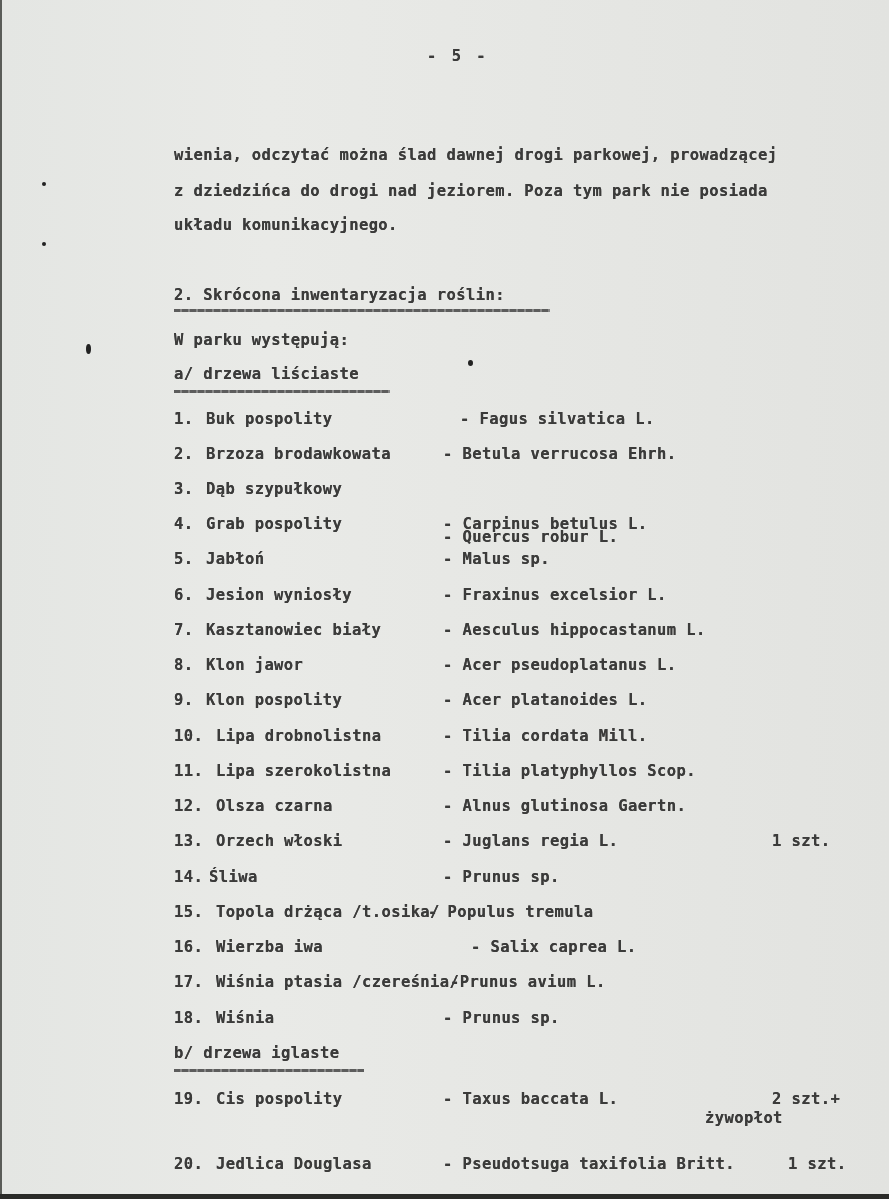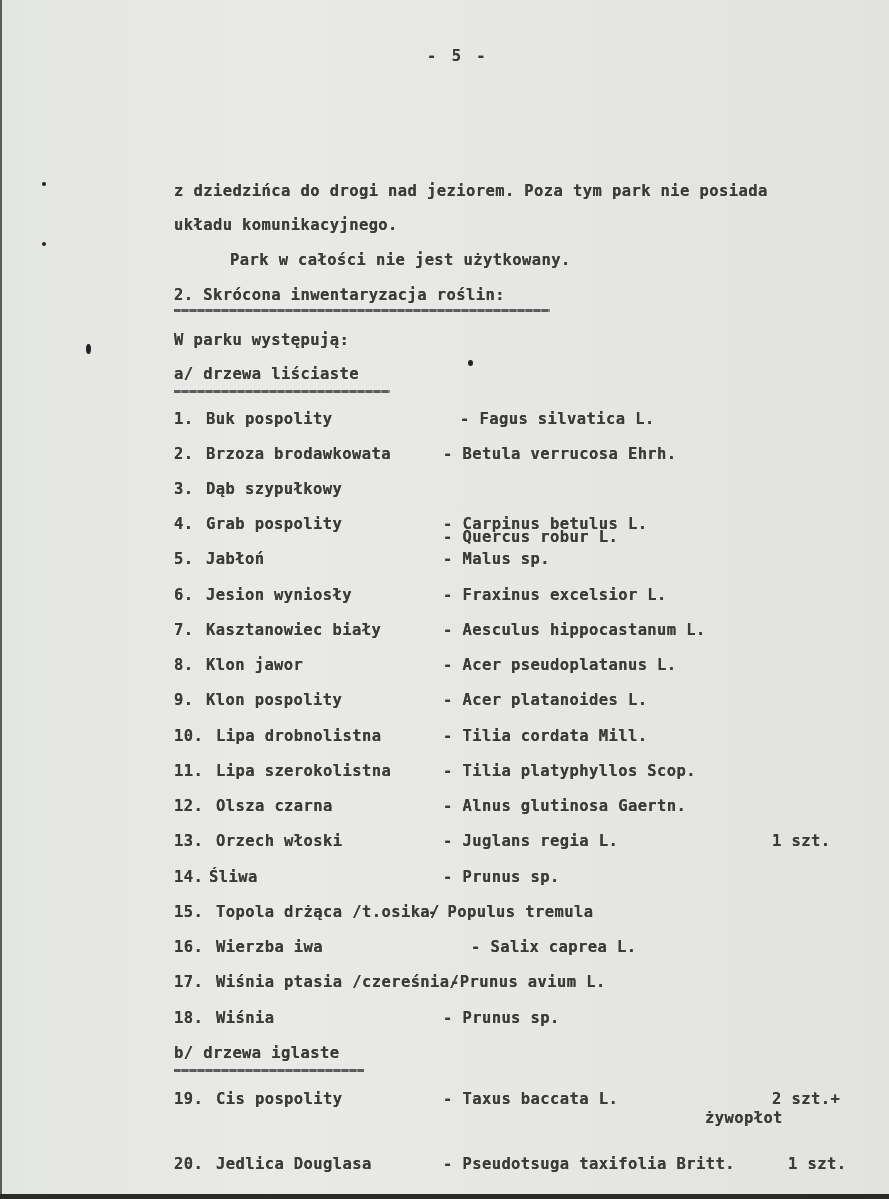--- a/index.html
+++ b/index.html
@@ -28,23 +28,23 @@
     }
     .mark { position: absolute; border-radius: 50%; background: #222; }
   </style>
 </head>
 <body>
 
 <div class="page">
 
   <div class="t" style="left:425px; top:47px; letter-spacing:3px;">- 5 -</div>
 
+  <div class="t" style="left:172px; top:146px;">wienia, odczytać można ślad dawnej drogi parkowej, prowadzącej</div>
   <div class="t" style="left:172px; top:182px;">z dziedzińca do drogi nad jeziorem. Poza tym park nie posiada</div>
   <div class="t" style="left:172px; top:216px;">układu komunikacyjnego.</div>
-  <div class="t" style="left:228px; top:251px;">Park w całości nie jest użytkowany.</div>
 
   <div class="t" style="left:172px; top:286px;text-align:right;">2. Skrócona inwentaryzacja roślin:</div>
   <div class="uline" style="left:172px; top:309px; width:376px;"></div>
 
   <div class="t" style="left:172px; top:331px;">W parku występują:</div>
 
   <div class="t" style="left:172px; top:365px;">a/ drzewa liściaste</div>
   <div class="uline" style="left:172px; top:390px; width:216px;"></div>
 
   <div>

